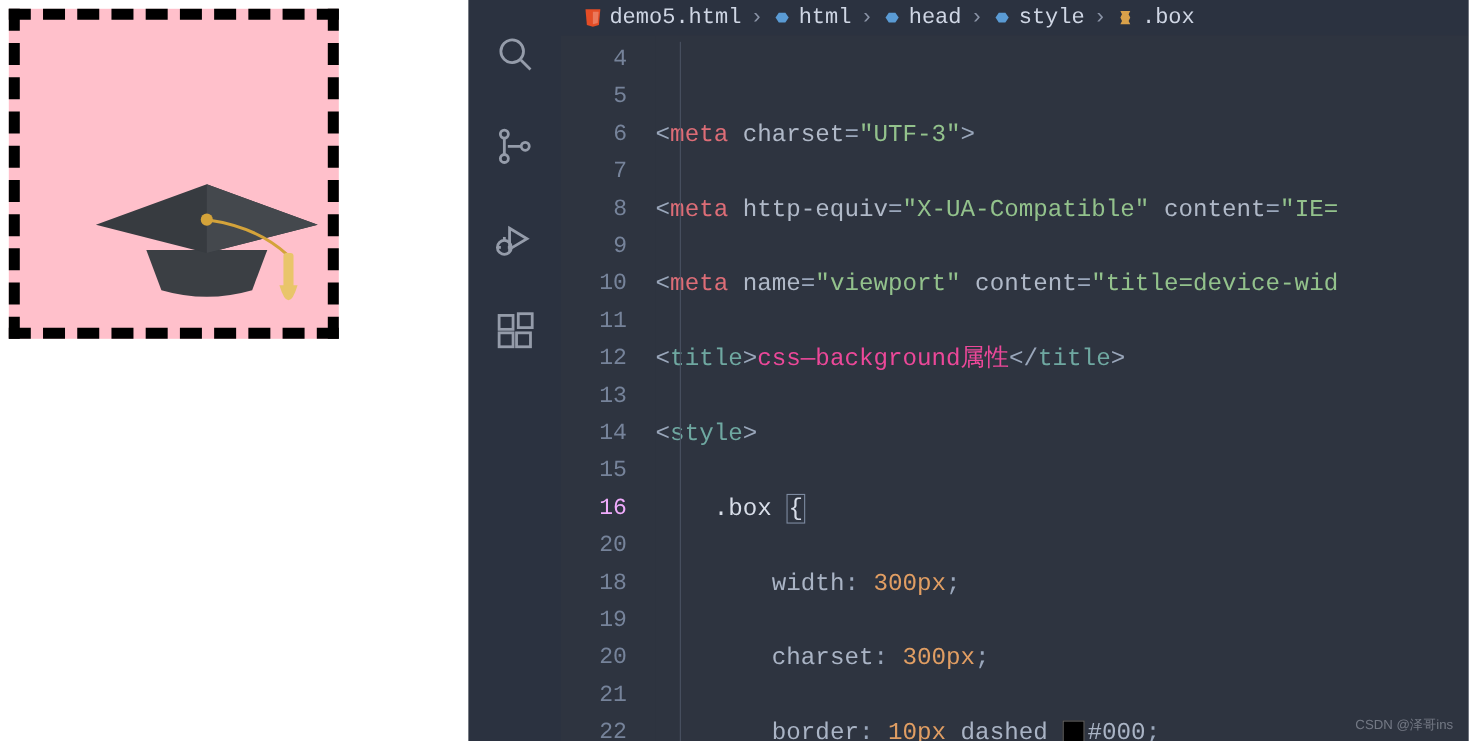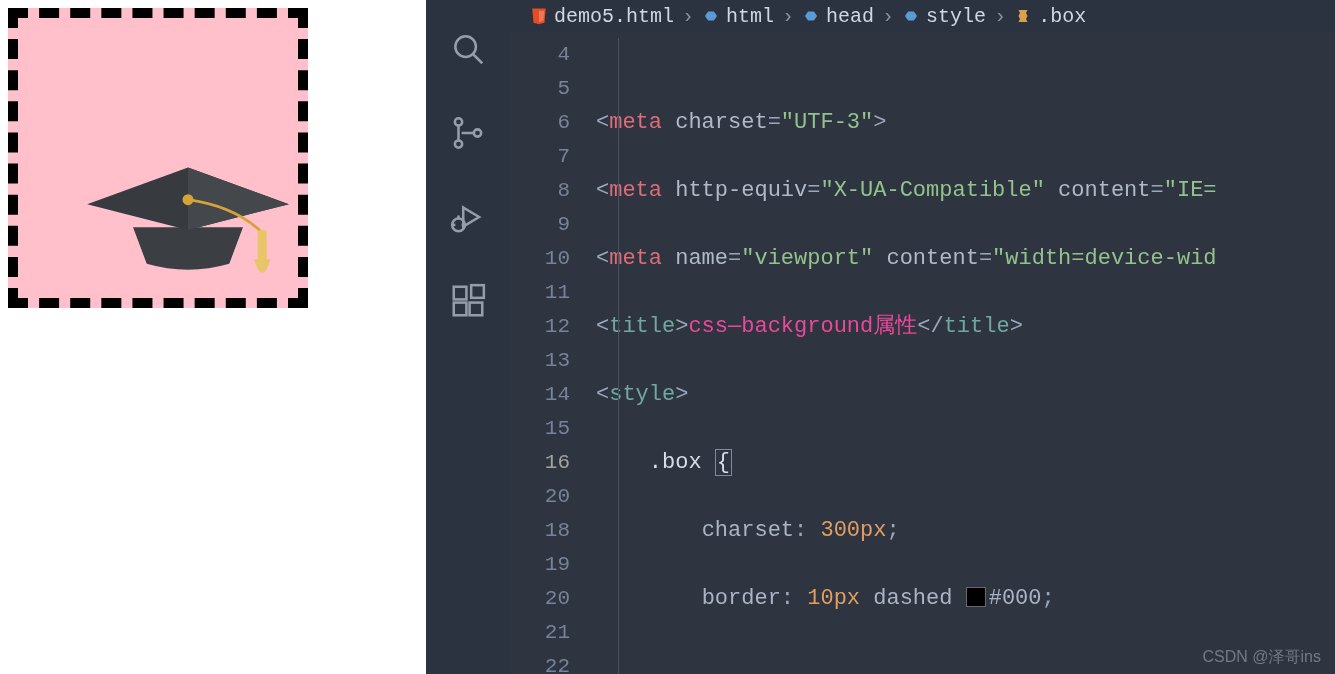--- a/index.html
+++ b/index.html
@@ -83,21 +83,21 @@
     padding-top: 6px;
   }
   .gutter .ln {
     height: 34px;
     line-height: 34px;
     text-align: right;
     padding-right: 26px;
     color: #76839a;
     font-size: 21px;
   }
-  .gutter .ln.active { color: #a3a3a3; }
+  .gutter .ln.active { color: #f0abfc; }
   .code {
     flex: 1;
     padding-top: 6px;
     font-size: 22px;
     line-height: 34px;
     white-space: pre;
     color: #d8dee9;
     position: relative;
     overflow: hidden;
   }
@@ -130,21 +130,21 @@
   .sw-black { background: #000; }
   .brace-hl {
     border: 1px solid #7d8aa0;
     padding: 0 1px;
   }
   .watermark {
     position: absolute;
     right: 14px;
     bottom: 6px;
     color: rgba(200,205,215,0.45);
-    font-size: 16px;
+    font-size: 12px;
     font-family: sans-serif;
   }
 </style>
 </head>
 <body>
 
 <div class="preview-pane">
   <div class="box">
     <svg class="hat" viewBox="0 0 240 170">
       <path d="M60 95 L180 95 L165 135 Q120 148 75 135 Z" fill="#3b3f44"></path>
@@ -245,24 +245,25 @@
           <div class="ln">18</div>
           <div class="ln">19</div>
           <div class="ln">20</div>
           <div class="ln">21</div>
           <div class="ln">22</div>
         </div>
       <div class="code">
         <div class="indent-guide ig1"></div>
 <div class="line"><span class="c-punc">&lt;</span><span class="c-tag-m">meta</span> <span class="c-attr">charset</span><span class="c-punc">=</span><span class="c-str">"<span>UTF-3</span>"</span><span class="c-punc">&gt;</span></div>
 <div class="line"><span class="c-punc">&lt;</span><span class="c-tag-m">meta</span> <span class="c-attr">http-equiv</span><span class="c-punc">=</span><span class="c-str">"<span>X-UA-Compatible</span>"</span> <span class="c-attr">content</span><span class="c-punc">=</span><span class="c-str">"<span>IE=</span></span></div>
-<div class="line"><span class="c-punc">&lt;</span><span class="c-tag-m">meta</span> <span class="c-attr">name</span><span class="c-punc">=</span><span class="c-str">"<span>viewport</span>"</span> <span class="c-attr">content</span><span class="c-punc">=</span><span class="c-str">"<span>width=device-wid</span></span></div>
+<div class="line"><span class="c-punc">&lt;</span><span class="c-tag-m">meta</span> <span class="c-attr">name</span><span class="c-punc">=</span><span class="c-str">"<span>viewport</span>"</span> <span class="c-attr">content</span><span class="c-punc">=</span><span class="c-str">"<span>title=device-wid</span></span></div>
 <div class="line"><span class="c-punc">&lt;</span><span class="c-tag">title</span><span class="c-punc">&gt;</span><span class="c-text">css—background属性</span><span class="c-punc">&lt;/</span><span class="c-tag">title</span><span class="c-punc">&gt;</span></div>
 <div class="line"><span class="c-punc">&lt;</span><span class="c-tag">style</span><span class="c-punc">&gt;</span></div>
 <div class="line">    <span class="c-sel">.box</span> <span class="c-brace brace-hl">{</span></div>
+<div class="line">        <span class="c-prop">width</span><span class="c-punc">:</span> <span class="c-num">300px</span><span class="c-punc">;</span></div>
 <div class="line">        <span class="c-prop">charset</span><span class="c-punc">:</span> <span class="c-num">300px</span><span class="c-punc">;</span></div>
 <div class="line">        <span class="c-prop">border</span><span class="c-punc">:</span> <span class="c-num">10px</span> <span class="c-val">dashed</span> <span class="color-swatch sw-black"></span><span class="c-val">#000</span><span class="c-punc">;</span></div>
 
 
 
 
 
 
 
 

